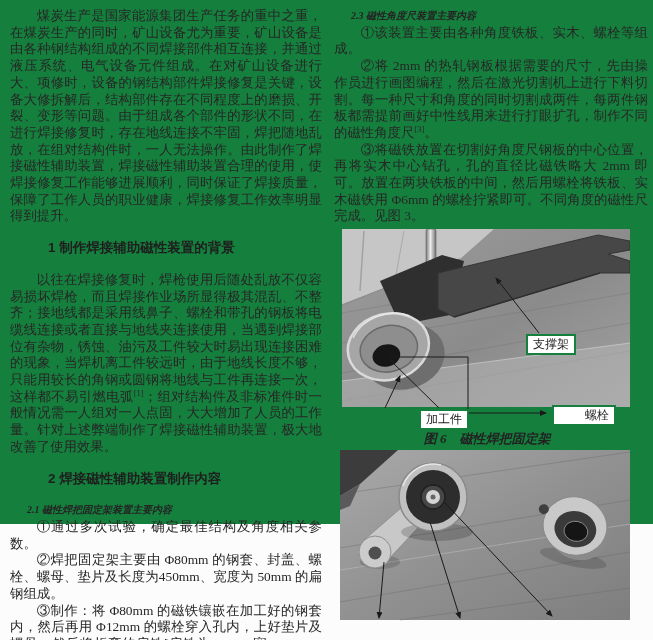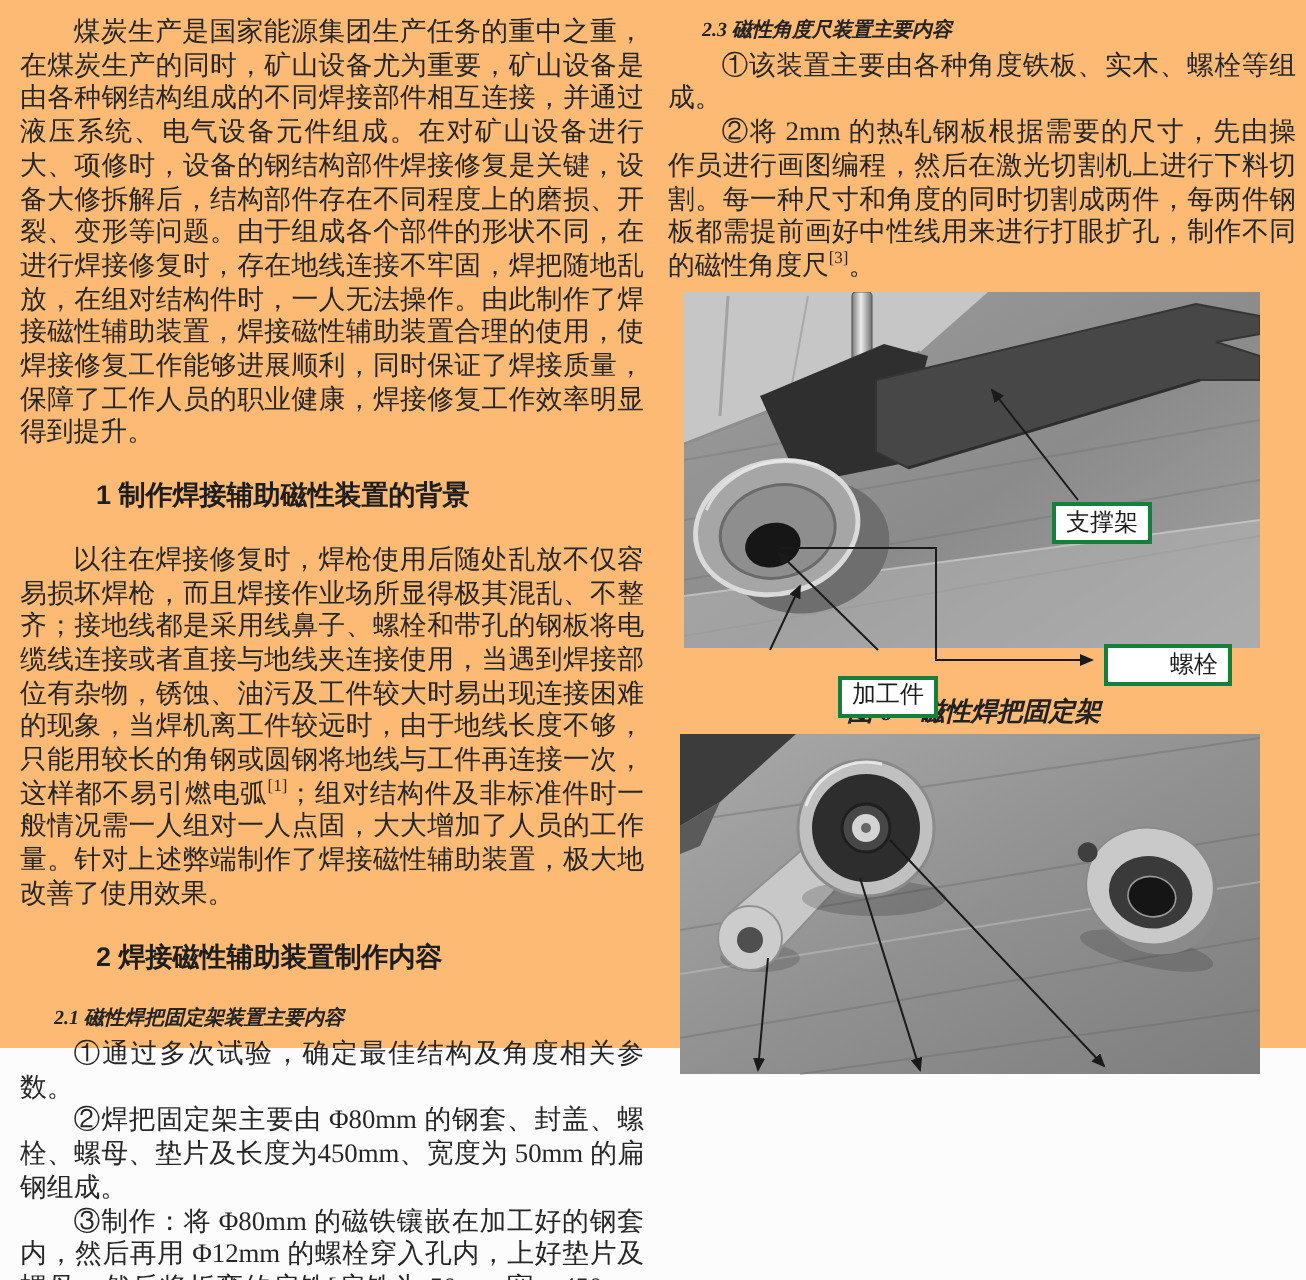--- a/index.html
+++ b/index.html
@@ -1,21 +1,21 @@
 <!DOCTYPE html>
 <html><head>
 <meta charset="utf-8">
 <style>
   html,body{margin:0;padding:0;}
   body{
     width:653px;height:640px;overflow:hidden;
     background:#fcfcfc;
     font-family:"Liberation Serif","DejaVu Serif",serif;
   }
-  .page{position:relative;width:653px;height:524px;background:#fdba74;color:#262626;}
+  .page{position:relative;width:653px;height:524px;background:#15803d;color:#262626;}
   .col{position:absolute;top:8px;}
   .col-left{left:10px;width:312px;}
   .col-right{left:334px;width:314px;}
   p.body{
     margin:0;font-size:13.4px;line-height:16.7px;
     text-align:justify;text-indent:2em;color:#262626;
     word-break:break-all;
   }
   p.cont{text-indent:0;}
   .h-bold{
@@ -57,20 +57,21 @@
     <p class="body">①通过多次试验，确定最佳结构及角度相关参数。</p>
     <p class="body">②焊把固定架主要由 Φ80mm 的钢套、封盖、螺栓、螺母、垫片及长度为450mm、宽度为 50mm 的扁钢组成。</p>
     <p class="body">③制作：将 Φ80mm 的磁铁镶嵌在加工好的钢套内，然后再用 Φ12mm 的螺栓穿入孔内，上好垫片及螺母。然后将折弯的扁铁[扁铁为 50mm 宽，450mm 长、折弯、打眼（Φ12mm）]安装在带磁铁加工钢套的螺丝上再用螺母固定，固定前调整好间隙。最后将焊把固定在焊把固定架上，调节稳定性，达到最佳状态为止。</p>
 
   </div>
 
   <div class="col col-right">
     <h4 class="h-kai">2.3 磁性角度尺装置主要内容</h4>
     <p class="body">①该装置主要由各种角度铁板、实木、螺栓等组成。</p>
     <p class="body"><span>②将 2mm 的热轧钢板根据需要的尺寸，先由操作员进行画图编程，然后在激光切割机上进行下料切割。每一种尺寸和角度的同时切割成两件，每两件钢板都需提前画好中性线用来进行打眼扩孔，制作不同的磁性角度尺</span><sup class="ref">[3]</sup><span>。</span></p>
+    <p class="body">③将磁铁放置在切割好角度尺钢板的中心位置，再将实木中心钻孔，孔的直径比磁铁略大 2mm 即可。放置在两块铁板的中间，然后用螺栓将铁板、实木磁铁用 Φ6mm 的螺栓拧紧即可。不同角度的磁性尺完成。见图 3。</p>
 
     <div class="fig" id="fig1">
       <svg width="288" height="199" viewBox="0 0 288 199">
         <defs>
           <linearGradient id="f1floor" x1="0" y1="0" x2="1" y2="1">
             <stop offset="0" stop-color="#9d9d9d"></stop>
               <stop offset="0.55" stop-color="#8b8b8b"></stop>
               <stop offset="1" stop-color="#a2a2a2"></stop>
           </linearGradient>
           <linearGradient id="f1rod" x1="0" y1="0" x2="1" y2="0">
@@ -116,21 +117,21 @@
 
         <g stroke="#1a1a1a" stroke-width="1" fill="none">
           <line x1="197" y1="104" x2="154" y2="49" marker-end="url(#ah1)"></line>
           <line x1="43" y1="179" x2="58" y2="147" marker-end="url(#ah1)"></line>
           <line x1="97" y1="179" x2="47" y2="130" marker-end="url(#ah1)"></line>
           <polyline points="48,128 126,128 126,184 204,184" marker-end="url(#ah1)"></polyline>
         </g>
       </svg>
       <div class="plabel" style="left:184px;top:105px;">支撑架</div>
       <div class="plabel" style="left:22px;top:194px;margin-top:48px;">磁铁</div>
-      <div class="plabel" style="left:77px;top:192px;font-family:Liberation Mono, monospace;">加工件</div>
+      <div class="plabel" style="left:77px;top:180px;">加工件</div>
       <div class="plabel" style="left:210px;top:176px;padding-left:31px;">螺栓</div>
     </div>
     <div class="caption">图 6　磁性焊把固定架</div>
 
     <div class="fig" id="fig2">
       <svg width="290" height="188" viewBox="0 0 290 188">
         <defs>
           <linearGradient id="f2floor" x1="0" y1="0" x2="1" y2="1">
             <stop offset="0" stop-color="#a9a9a9"></stop>
               <stop offset="0.5" stop-color="#919191"></stop>

